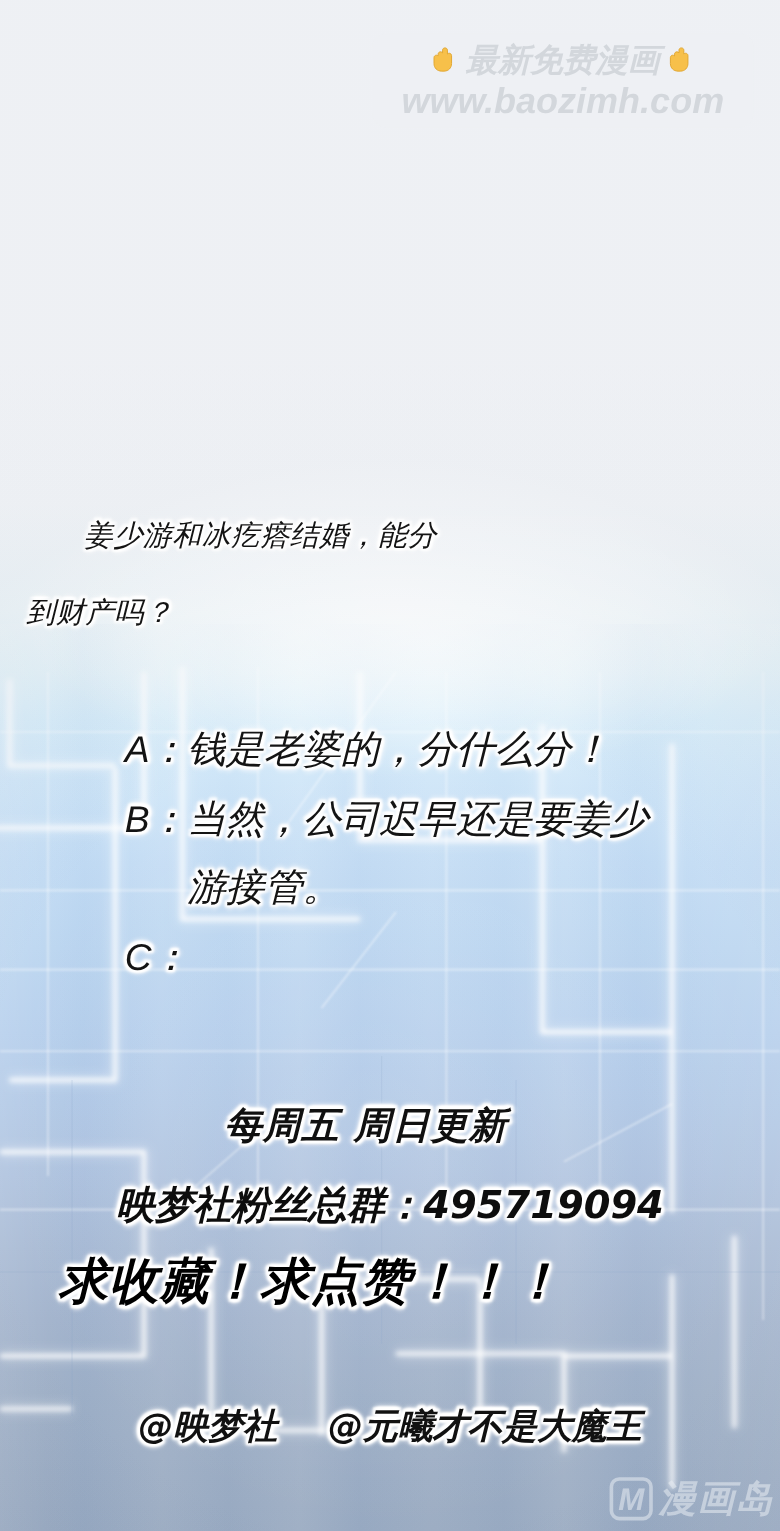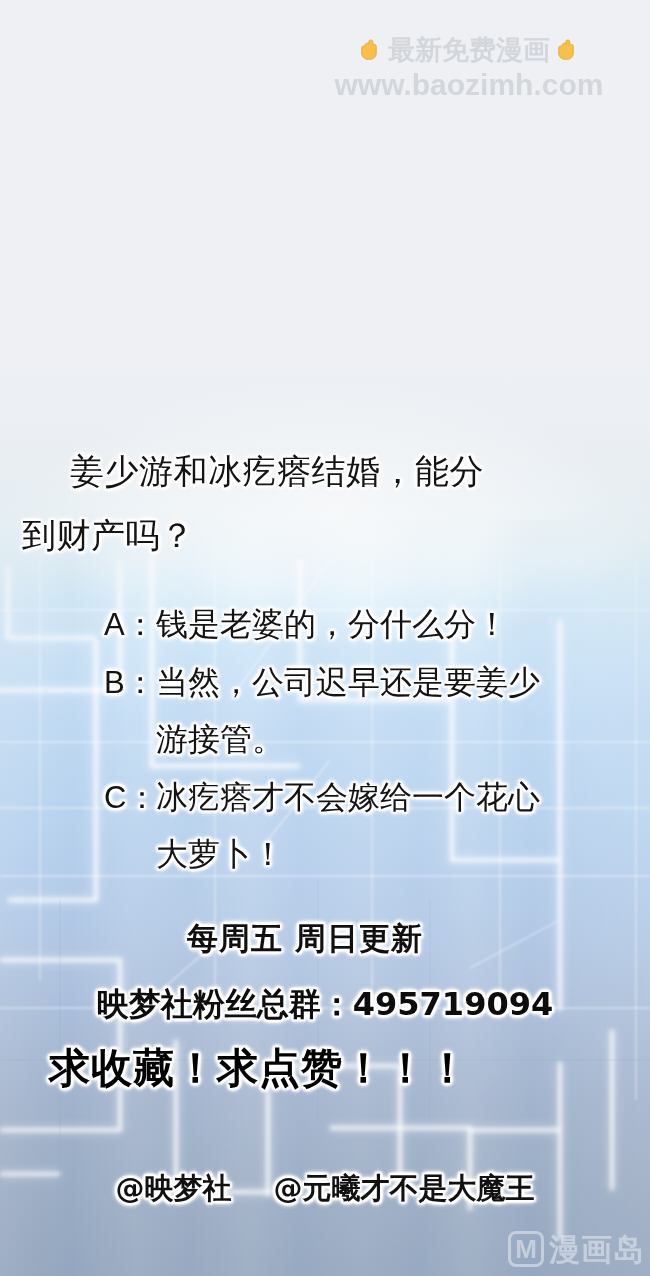--- a/index.html
+++ b/index.html
@@ -11,20 +11,21 @@
   body {
     font-family: "Liberation Sans", "DejaVu Sans", sans-serif;
   }
 
   #page {
     position: relative;
     width: 650px;
     height: 1276px;
     overflow: hidden;
     background: #3b82f6;
+    font-style: italic;
   }
 
   
   .bg-base {
     position: absolute;
     left: 0; top: 0;
     width: 650px;
     height: 1276px;
     background:
       linear-gradient(to bottom,
@@ -171,25 +172,25 @@
       0 2px 2px #ffffff, 0 -2px 2px #ffffff,
       2px 2px 2px #ffffff, -2px -2px 2px #ffffff,
       2px -2px 2px #ffffff, -2px 2px 2px #ffffff,
       3px 0 4px #ffffff, -3px 0 4px #ffffff,
       0 3px 4px #ffffff, 0 -3px 4px #ffffff;
   }
 
   .title-block {
     position: absolute;
     left: 0;
-    top: 439px;
+    top: 414px;
     width: 536px;
     padding: 0 22px;
     box-sizing: border-box;
-    font-size: 34px;
+    font-size: 24px;
     line-height: 64px;
     text-indent: 48px;
     color: #141414;
     letter-spacing: 0.5px;
   }
 
   .options {
     position: absolute;
     left: 0;
     top: 596px;
@@ -433,24 +434,20 @@
       <div class="opt">
         <div class="opt-key halo">B：</div>
         <div class="opt-body halo">
           <span>当然，公司迟早还是要姜少</span><br>
           <span>游接管。</span>
         </div>
       </div>
 
       <div class="opt">
         <div class="opt-key halo">C：</div>
-        <div class="opt-body halo">
-          <span>冰疙瘩才不会嫁给一个花心</span><br>
-          <span>大萝卜！</span>
-        </div>
       </div>
     </div>
 
     <div class="sched ct halo">每周五 周日更新</div>
 
     <div class="fangroup ct halo">映梦社粉丝总群：495719094</div>
 
     <div class="cta ct halo">求收藏！求点赞！！！</div>
 
     <div class="handles ct halo">

